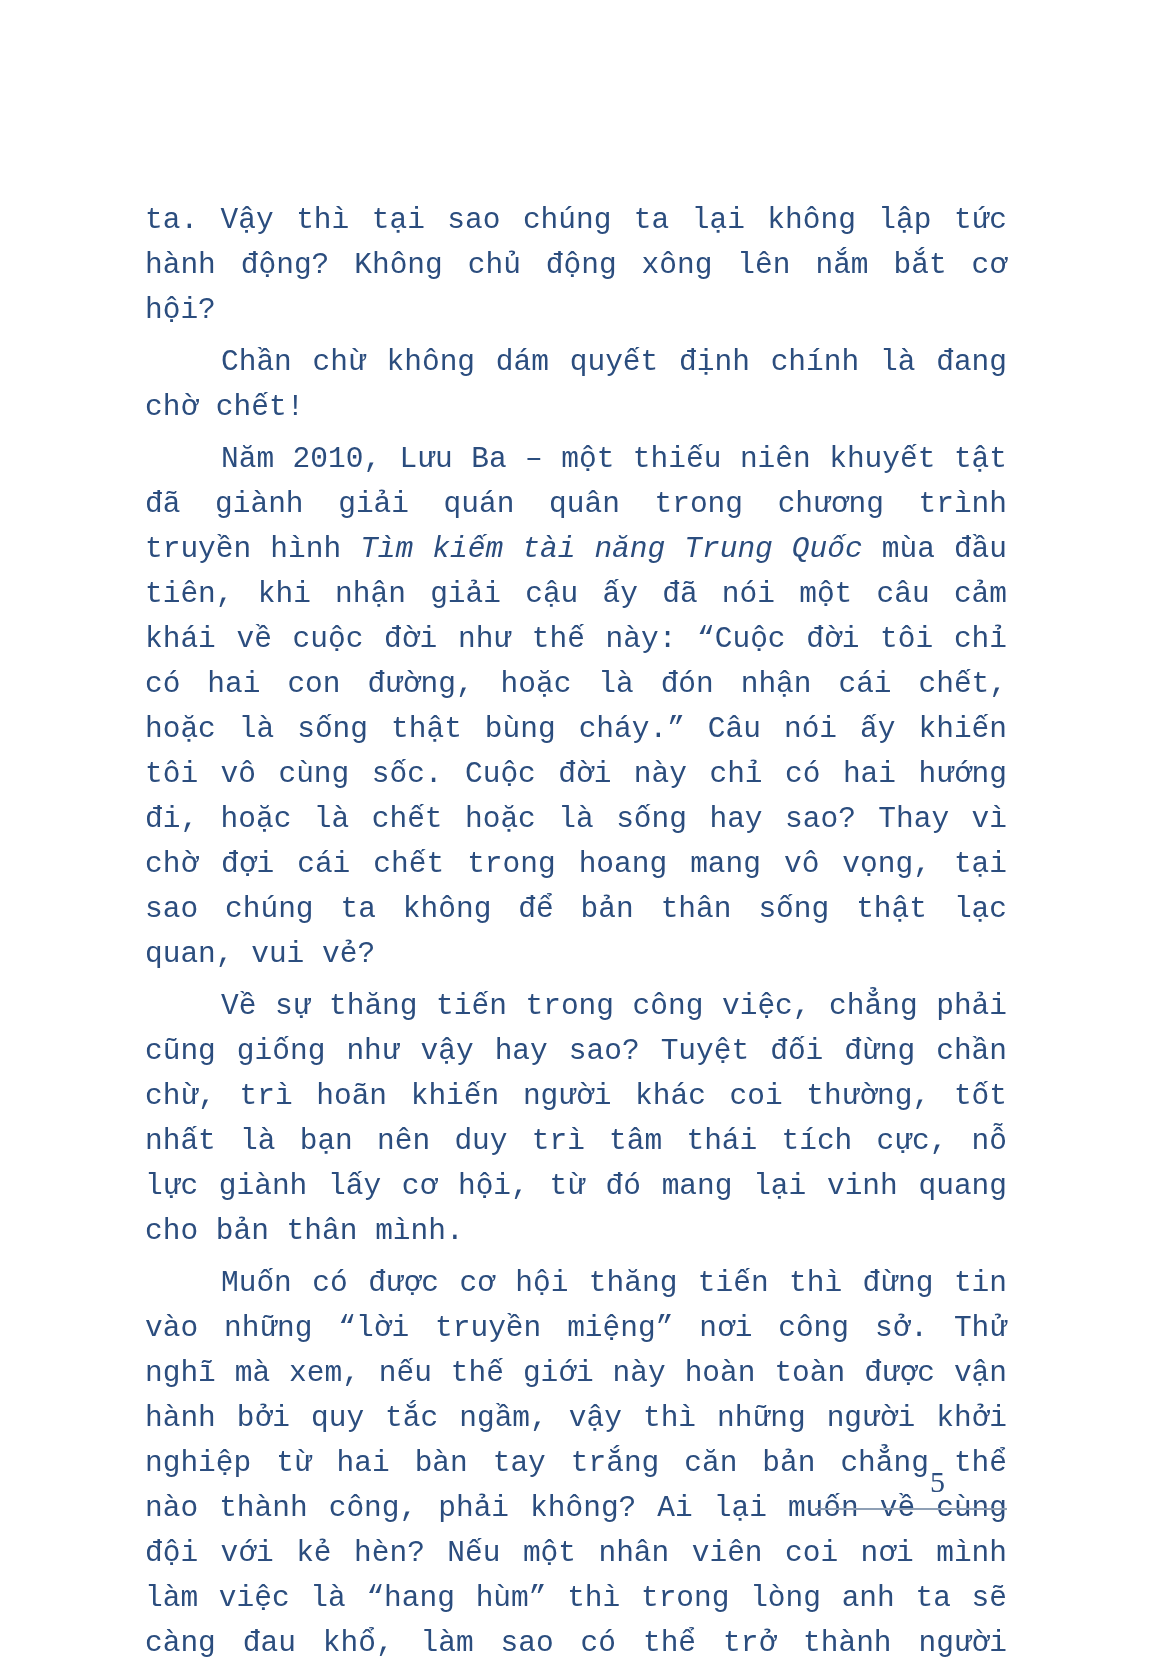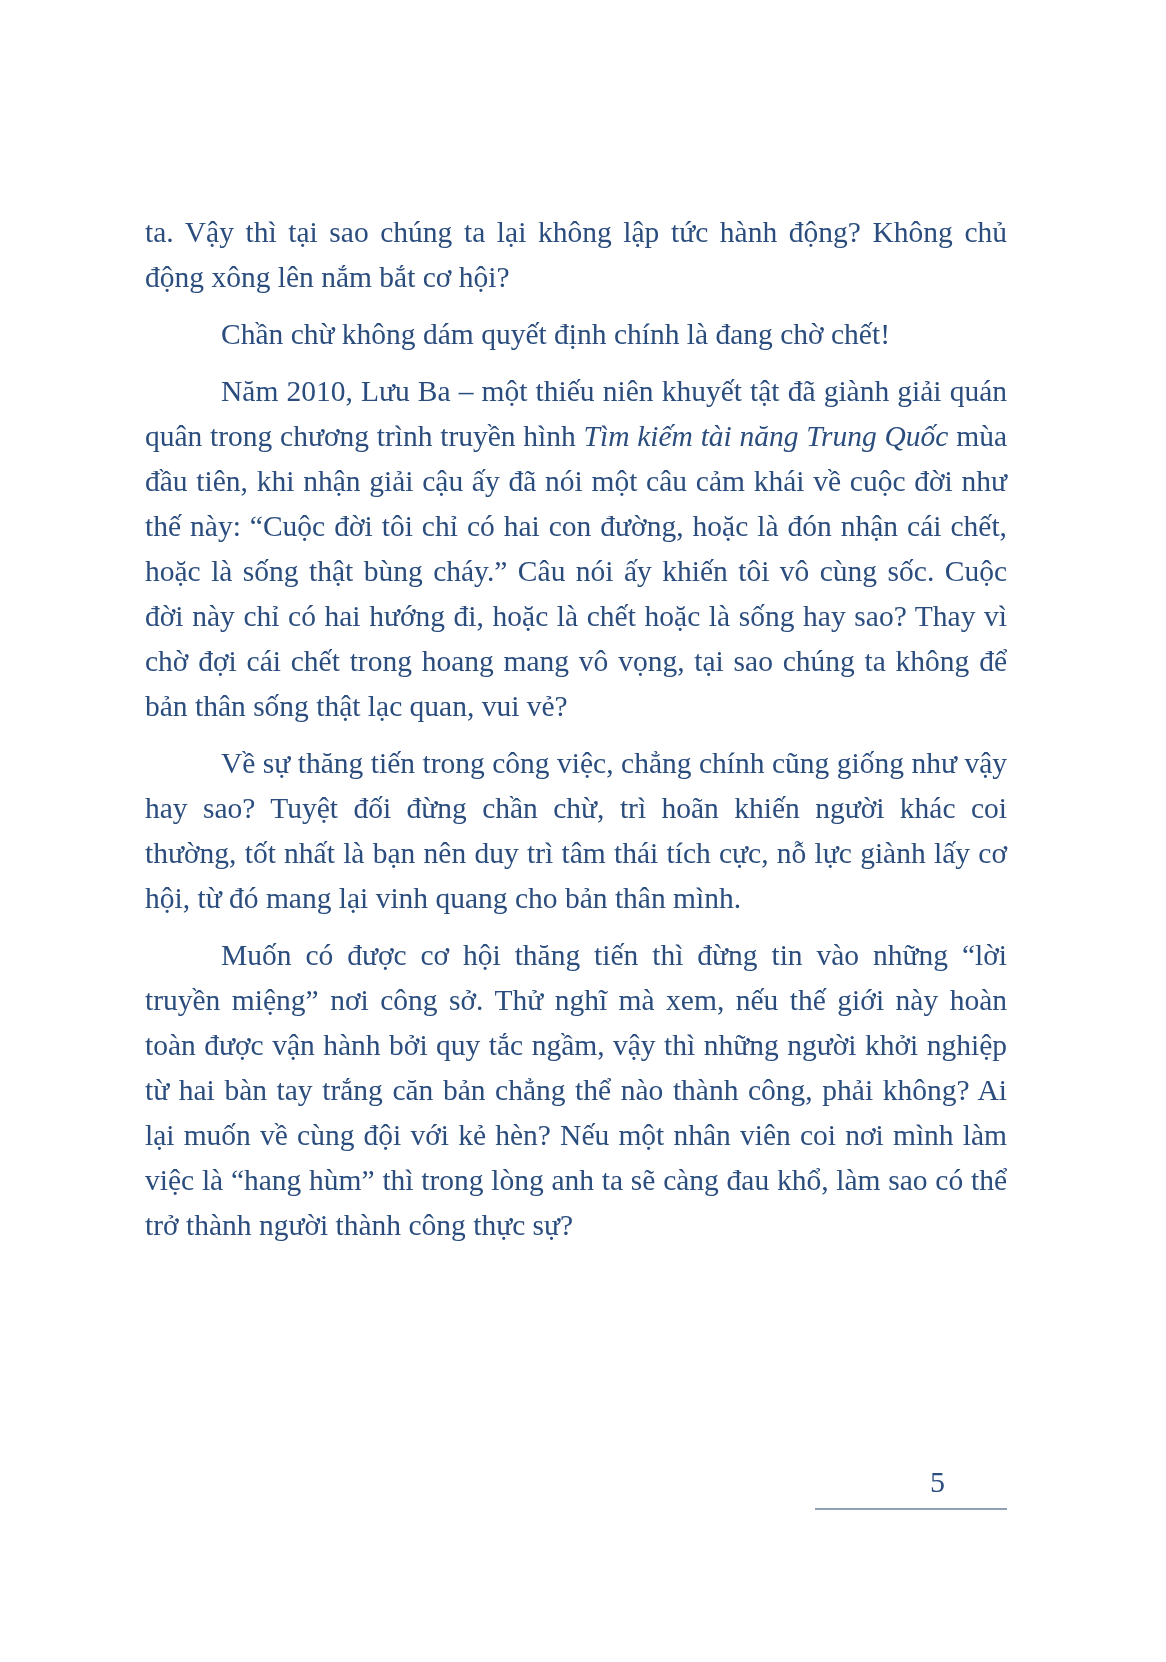--- a/index.html
+++ b/index.html
@@ -29,22 +29,23 @@
     position: absolute;
     left: 145px;
     top: 198px;
     width: 862px;
     color: var(--text-color);
     font-size: 29.5px;
     line-height: 45px;
     text-align: justify;
   }
   .para {
-    margin: 12px 0 7px 0;
+    margin: 0 0 7px 0;
     padding: 0;
+    font-family: Liberation Mono, monospace;
   }
   .para.indent {
     text-indent: 76px;
   }
   .seg-italic {
     font-style: italic;
   }
   .footer {
     position: absolute;
     left: 145px;
@@ -68,20 +69,20 @@
   }
 </style>
 </head>
 <body>
 
 <div class="page">
   <div class="text-block" id="page-body">
       <p class="para"><span>ta. Vậy thì tại sao chúng ta lại không lập tức hành động? Không chủ động xông lên nắm bắt cơ hội?</span></p>
       <p class="para indent"><span>Chần chừ không dám quyết định chính là đang chờ chết!</span></p>
       <p class="para indent"><span>Năm 2010, Lưu Ba – một thiếu niên khuyết tật đã giành giải quán quân trong chương trình truyền hình </span><span class="seg-italic">Tìm kiếm tài năng Trung Quốc</span><span> mùa đầu tiên, khi nhận giải cậu ấy đã nói một câu cảm khái về cuộc đời như thế này: “Cuộc đời tôi chỉ có hai con đường, hoặc là đón nhận cái chết, hoặc là sống thật bùng cháy.” Câu nói ấy khiến tôi vô cùng sốc. Cuộc đời này chỉ có hai hướng đi, hoặc là chết hoặc là sống hay sao? Thay vì chờ đợi cái chết trong hoang mang vô vọng, tại sao chúng ta không để bản thân sống thật lạc quan, vui vẻ?</span></p>
-      <p class="para indent"><span>Về sự thăng tiến trong công việc, chẳng chính cũng giống như vậy hay sao? Tuyệt đối đừng chần chừ, trì hoãn khiến người khác coi thường, tốt nhất là bạn nên duy trì tâm thái tích cực, nỗ lực giành lấy cơ hội, từ đó mang lại vinh quang cho bản thân mình.</span></p>
+      <p class="para indent"><span>Về sự thăng tiến trong công việc, chẳng phải cũng giống như vậy hay sao? Tuyệt đối đừng chần chừ, trì hoãn khiến người khác coi thường, tốt nhất là bạn nên duy trì tâm thái tích cực, nỗ lực giành lấy cơ hội, từ đó mang lại vinh quang cho bản thân mình.</span></p>
       <p class="para indent"><span>Muốn có được cơ hội thăng tiến thì đừng tin vào những “lời truyền miệng” nơi công sở. Thử nghĩ mà xem, nếu thế giới này hoàn toàn được vận hành bởi quy tắc ngầm, vậy thì những người khởi nghiệp từ hai bàn tay trắng căn bản chẳng thể nào thành công, phải không? Ai lại muốn về cùng đội với kẻ hèn? Nếu một nhân viên coi nơi mình làm việc là “hang hùm” thì trong lòng anh ta sẽ càng đau khổ, làm sao có thể trở thành người thành công thực sự?</span></p>
     </div>
   <div class="footer">
     <div class="page-number">5</div>
     <div class="footer-rule"></div>
   </div>
 </div>
 
 </body></html>

